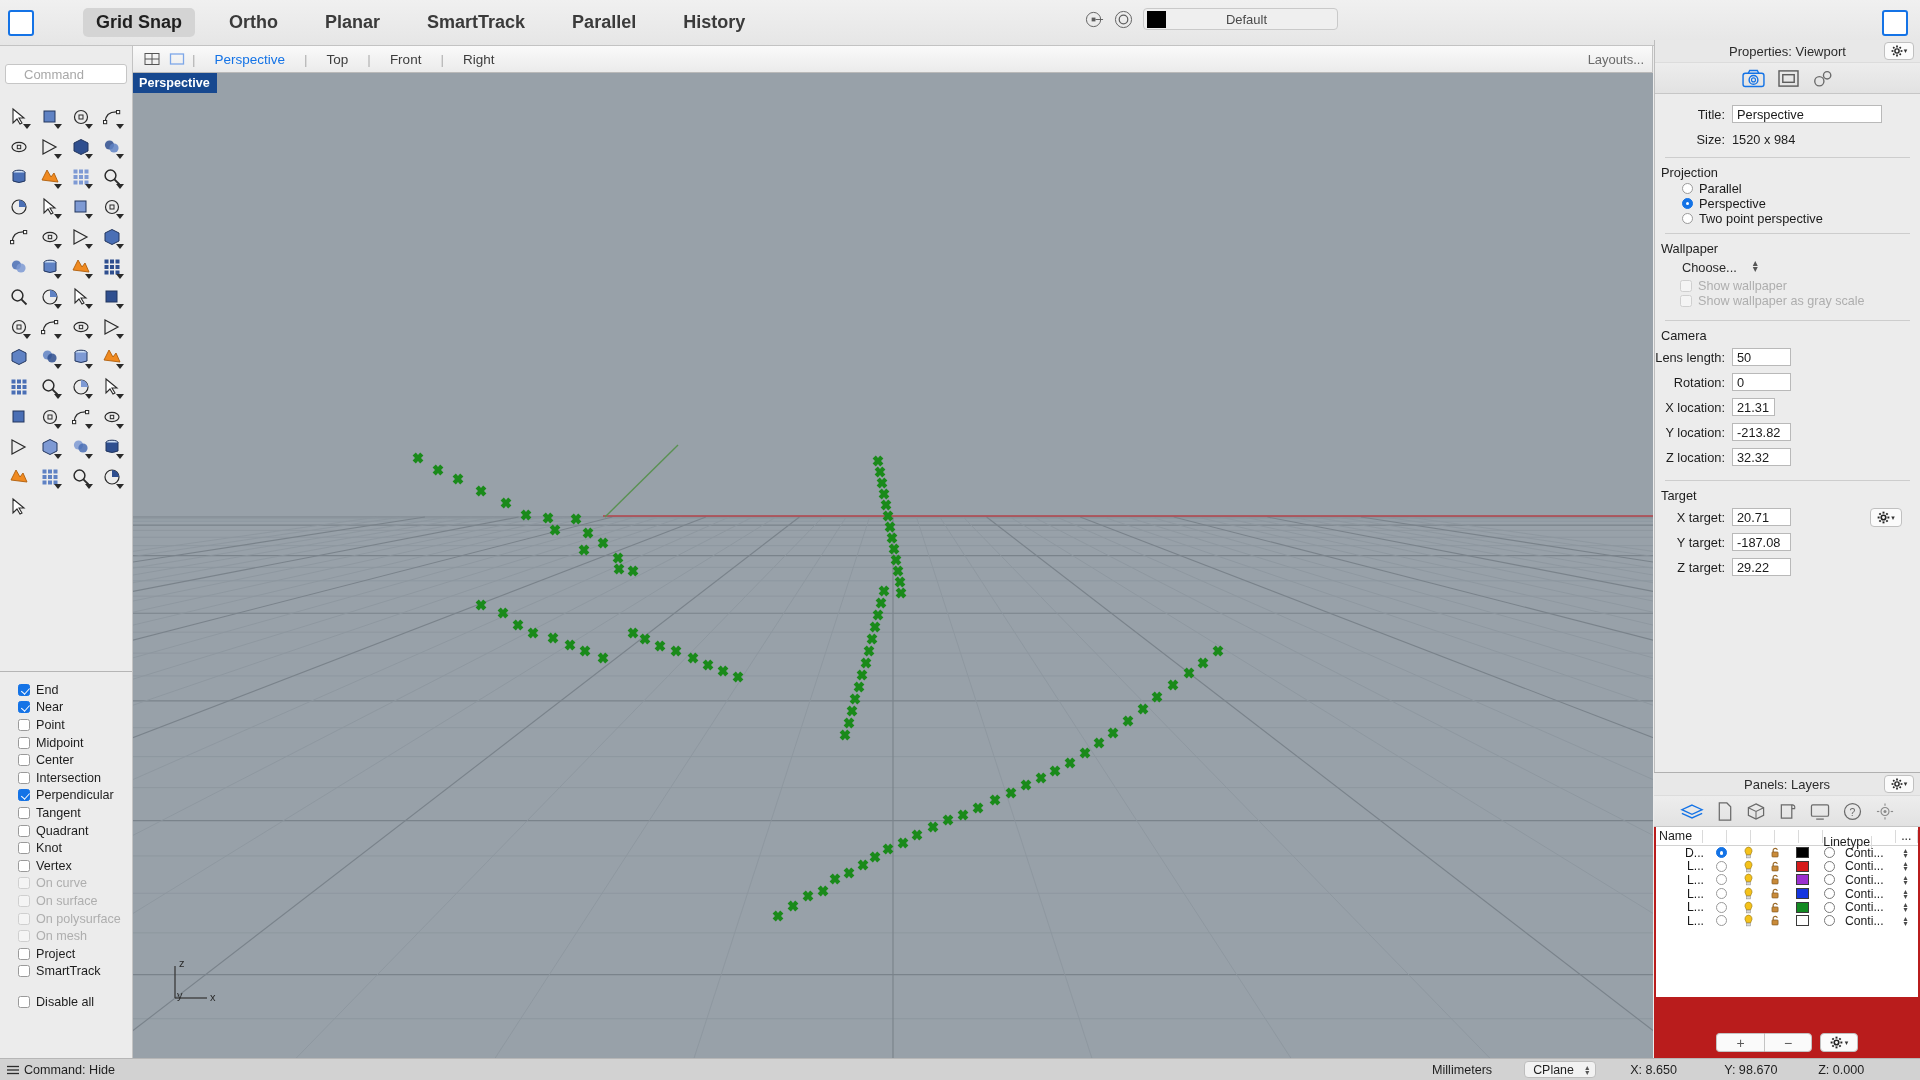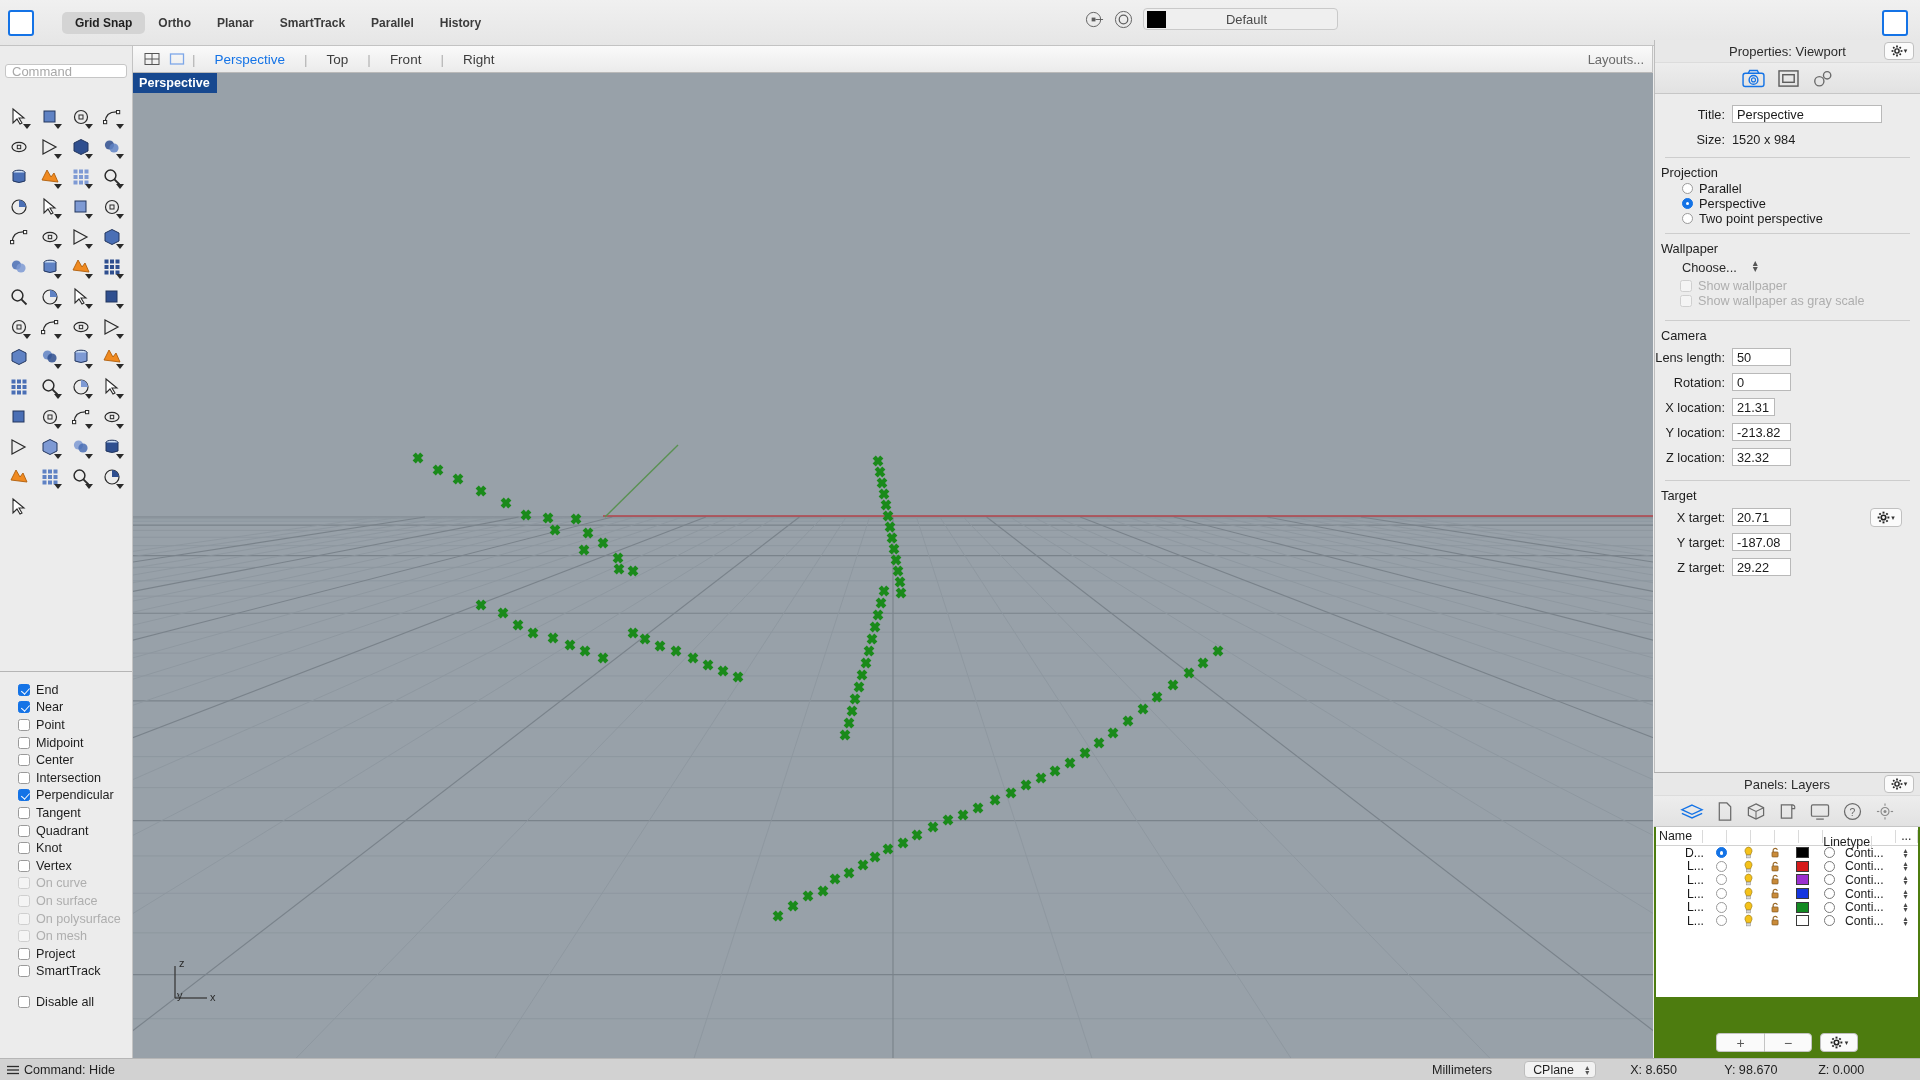--- a/index.html
+++ b/index.html
@@ -20,22 +20,22 @@
     border-bottom: 1px solid #c3c3c3;
     display: flex; align-items: center;
   }
   .panel-toggle {
     width: 26px; height: 26px; margin-left: 8px;
     border: 2px solid #1473e6; border-radius: 3px;
     background: #fff; flex: none;
   }
   .topmodes { display: flex; align-items: center; margin-left: 28px; gap: 0px; }
   .topmode {
-    font-size: 12px; font-weight: bold; color: #3b3b3b;
-    padding: 4px 13px; border-radius: 5px; white-space: nowrap;
+    font-size: 18px; font-weight: bold; color: #3b3b3b;
+    padding: 4px 13px; border-radius: 5px; white-space: nowrap; margin-left: 21px;
   }
   .topmode.active { background: #d4d4d4; color: #1f1f1f; }
   .top-right-controls {
     position: absolute; left: 1085px; top: 8px;
     display: flex; align-items: center; gap: 10px;
   }
   .circ-icon { width: 19px; height: 19px; }
   .default-combo {
     width: 195px; height: 22px; border: 1px solid #c9c9c9; border-radius: 4px;
     background: #efefef; display: flex; align-items: center; position: relative;
@@ -66,23 +66,23 @@
   .vt-divider-right {
     position: absolute; right: 0; top: 0; height: 27px; width: 1px; background: #c3c3c3;
   }
 
   
   .leftbar {
     position: absolute; left: 0; top: 46px; width: 133px; height: 1012px;
     background: #ececec; border-right: 1px solid #c3c3c3;
   }
   .cmd-input {
-    position: absolute; left: 5px; top: 18px; width: 122px; height: 14px;
+    position: absolute; left: 5px; top: 18px; width: 122px; height: 20px;
     border: 1px solid #c6c6c6; border-radius: 3px; background: #fff;
-    font-size: 13px; color: #3a3a3a; padding-left: 6px;
+    font-size: 13px; color: #3a3a3a; padding-left: 18px;
     font-family: "Liberation Sans", sans-serif;
   }
   .cmd-input::placeholder { color: #a8a8a8; }
   .toolgrid {
     position: absolute; left: 0; top: 56px; width: 133px;
     display: grid; grid-template-columns: repeat(4, 31px);
     padding-left: 3px; gap: 0px;
   }
   .toolcell {
     width: 31px; height: 30px; position: relative;
@@ -175,21 +175,21 @@
     width: 3.4px; height: 3.4px; border-radius: 50%; background: #fff;
   }
   .radio-lbl { font-size: 12.8px; }
   .choose-row { display: flex; margin: 4px 0 3px 27px; }
   .choose-lbl { font-size: 12.8px; color: #2a2a2a; }
   .stepper { margin-left: 16px; font-size: 10px; color: #555; line-height: 6px; }
 
   
   .layerspanel {
     position: absolute; left: 1654px; top: 772px; width: 266px; height: 286px;
-    background: #4d7c0f; border-top: 1px solid #b0b0b0;
+    background: #b91c1c; border-top: 1px solid #b0b0b0;
   }
   .ltable { background: #fff; margin: 0 2px; height: 170px; position: relative; }
   .lhead {
     display: flex; align-items: center; height: 19px; font-size: 12.4px;
     border-bottom: 1px solid #d2d2d2; background: #fff; color: #1d1d1d;
   }
   .lh-cell { text-align: center; border-right: 1px solid #dadada; height: 13px; line-height: 13px; }
   .lrow { display: flex; align-items: center; height: 13.6px; font-size: 12.2px; }
   .lc { display: flex; align-items: center; justify-content: center; flex: none; }
   .swatch { width: 13px; height: 11px; border: 1px solid #3a3a3a; }

